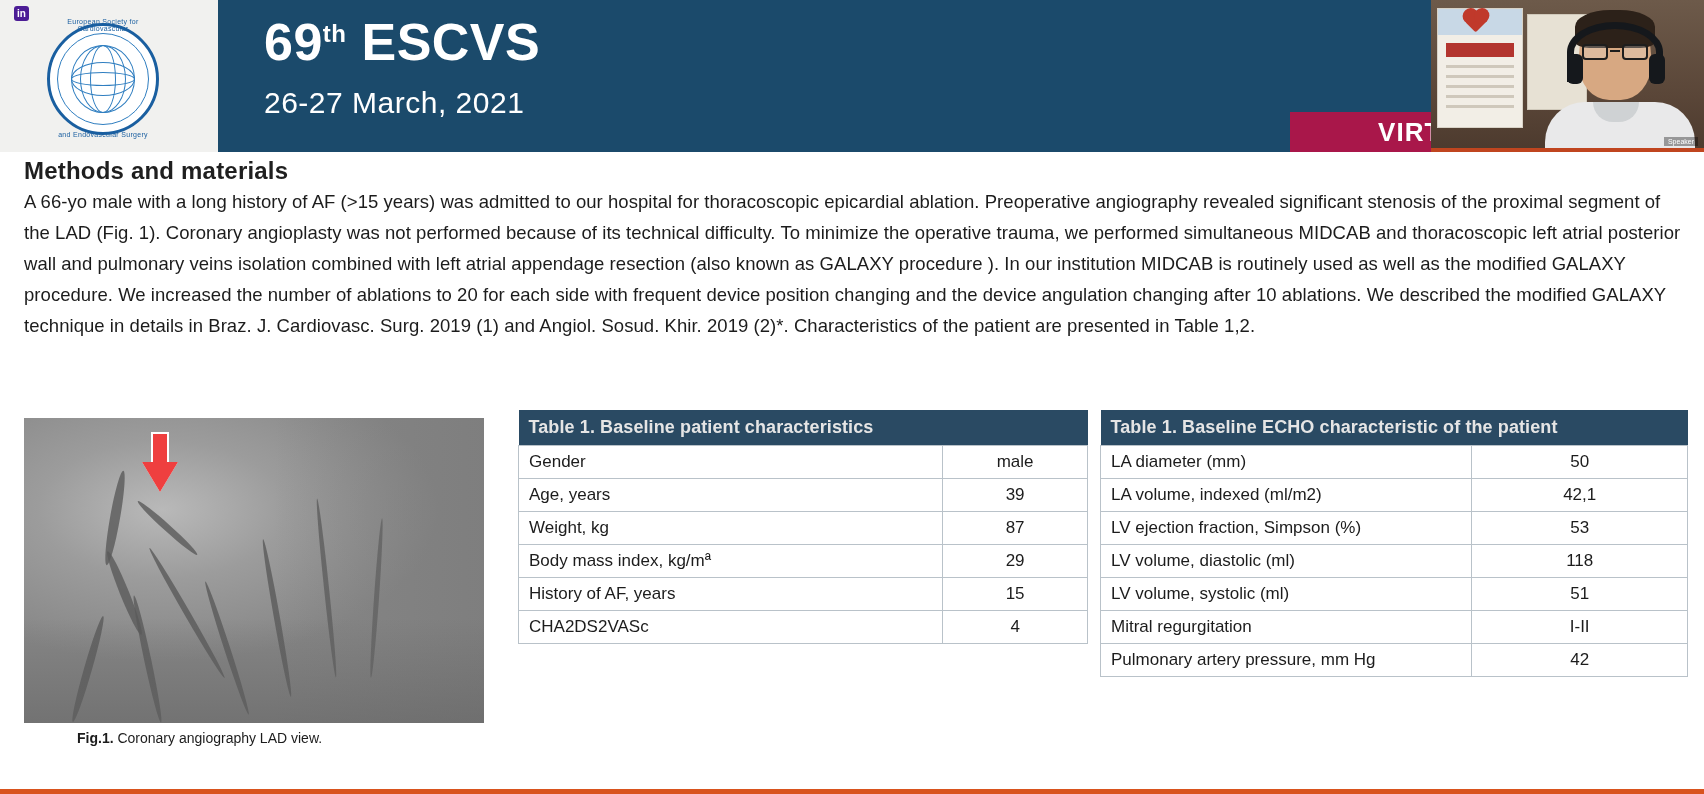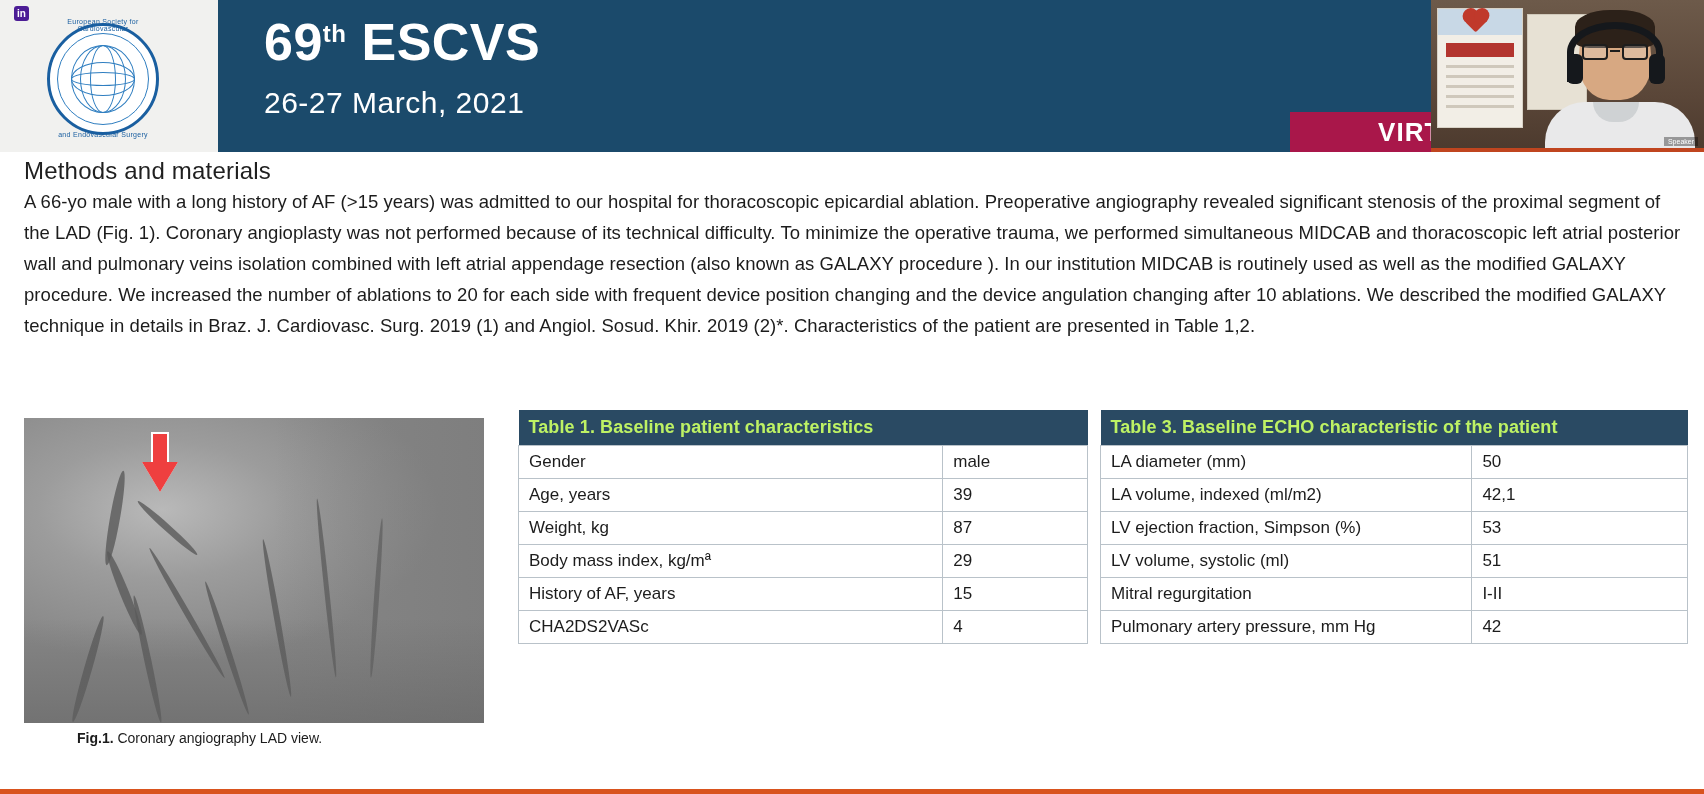--- a/index.html
+++ b/index.html
@@ -298,21 +298,21 @@
   .content {
     position: absolute;
     left: 0; top: 152px;
     width: 1704px; height: 642px;
     background: #ffffff;
   }
   .section-title {
     position: absolute;
     left: 24px; top: 5px;
     font-size: 24px;
-    font-weight: normal;
+    font-weight: bold;
     color: #1f1f1f;
     letter-spacing: 0.2px;
   }
   .body-text {
     position: absolute;
     left: 24px; top: 34px;
     width: 1664px;
     font-size: 18.5px;
     line-height: 31px;
     color: #1c1c1c;
@@ -401,33 +401,34 @@
 
   
   .tbl {
     position: absolute;
     border-collapse: collapse;
     font-size: 17px;
     color: #1c1c1c;
   }
   .tbl th.hdr {
     background: #2a4a63;
-    color: #bef264;
+    color: #e5e5e5;
     font-weight: bold;
     text-align: left;
     padding: 7px 10px;
     font-size: 18px;
     letter-spacing: 0.1px;
   }
   .tbl td {
     border: 1px solid #b9c2c9;
     padding: 6px 10px;
     height: 32px;
   }
   .tbl td.val {
+    text-align: center;
   }
 
   #table1 { left: 518px; top: 258px; width: 570px; }
   #table1 td.key { width: 425px; }
   #table1 td.val { width: 145px; }
 
   #table2 { left: 1100px; top: 258px; width: 588px; }
   #table2 td.key { width: 372px; }
   #table2 td.val { width: 216px; }
 
@@ -567,35 +568,39 @@
         <tr>
           <td class="key">CHA2DS2VASc</td>
           <td class="val">4</td>
         </tr>
       </tbody>
     </table>
 
     <table class="tbl" id="table2">
       <thead>
         <tr>
-          <th class="hdr" colspan="2">Table 3. Baseline ECHO characteristic of the patient</th>
+          <th class="hdr" colspan="2">Table 1. Baseline ECHO characteristic of the patient</th>
         </tr>
       </thead>
       <tbody>
         <tr>
           <td class="key">LA diameter (mm)</td>
           <td class="val">50</td>
         </tr>
         <tr>
           <td class="key">LA volume, indexed (ml/m2)</td>
           <td class="val">42,1</td>
         </tr>
         <tr>
           <td class="key">LV ejection fraction, Simpson (%)</td>
           <td class="val">53</td>
+        </tr>
+        <tr>
+          <td class="key">LV volume, diastolic (ml)</td>
+          <td class="val">118</td>
         </tr>
         <tr>
           <td class="key">LV volume, systolic (ml)</td>
           <td class="val">51</td>
         </tr>
         <tr>
           <td class="key">Mitral regurgitation</td>
           <td class="val">I-II</td>
         </tr>
         <tr>

